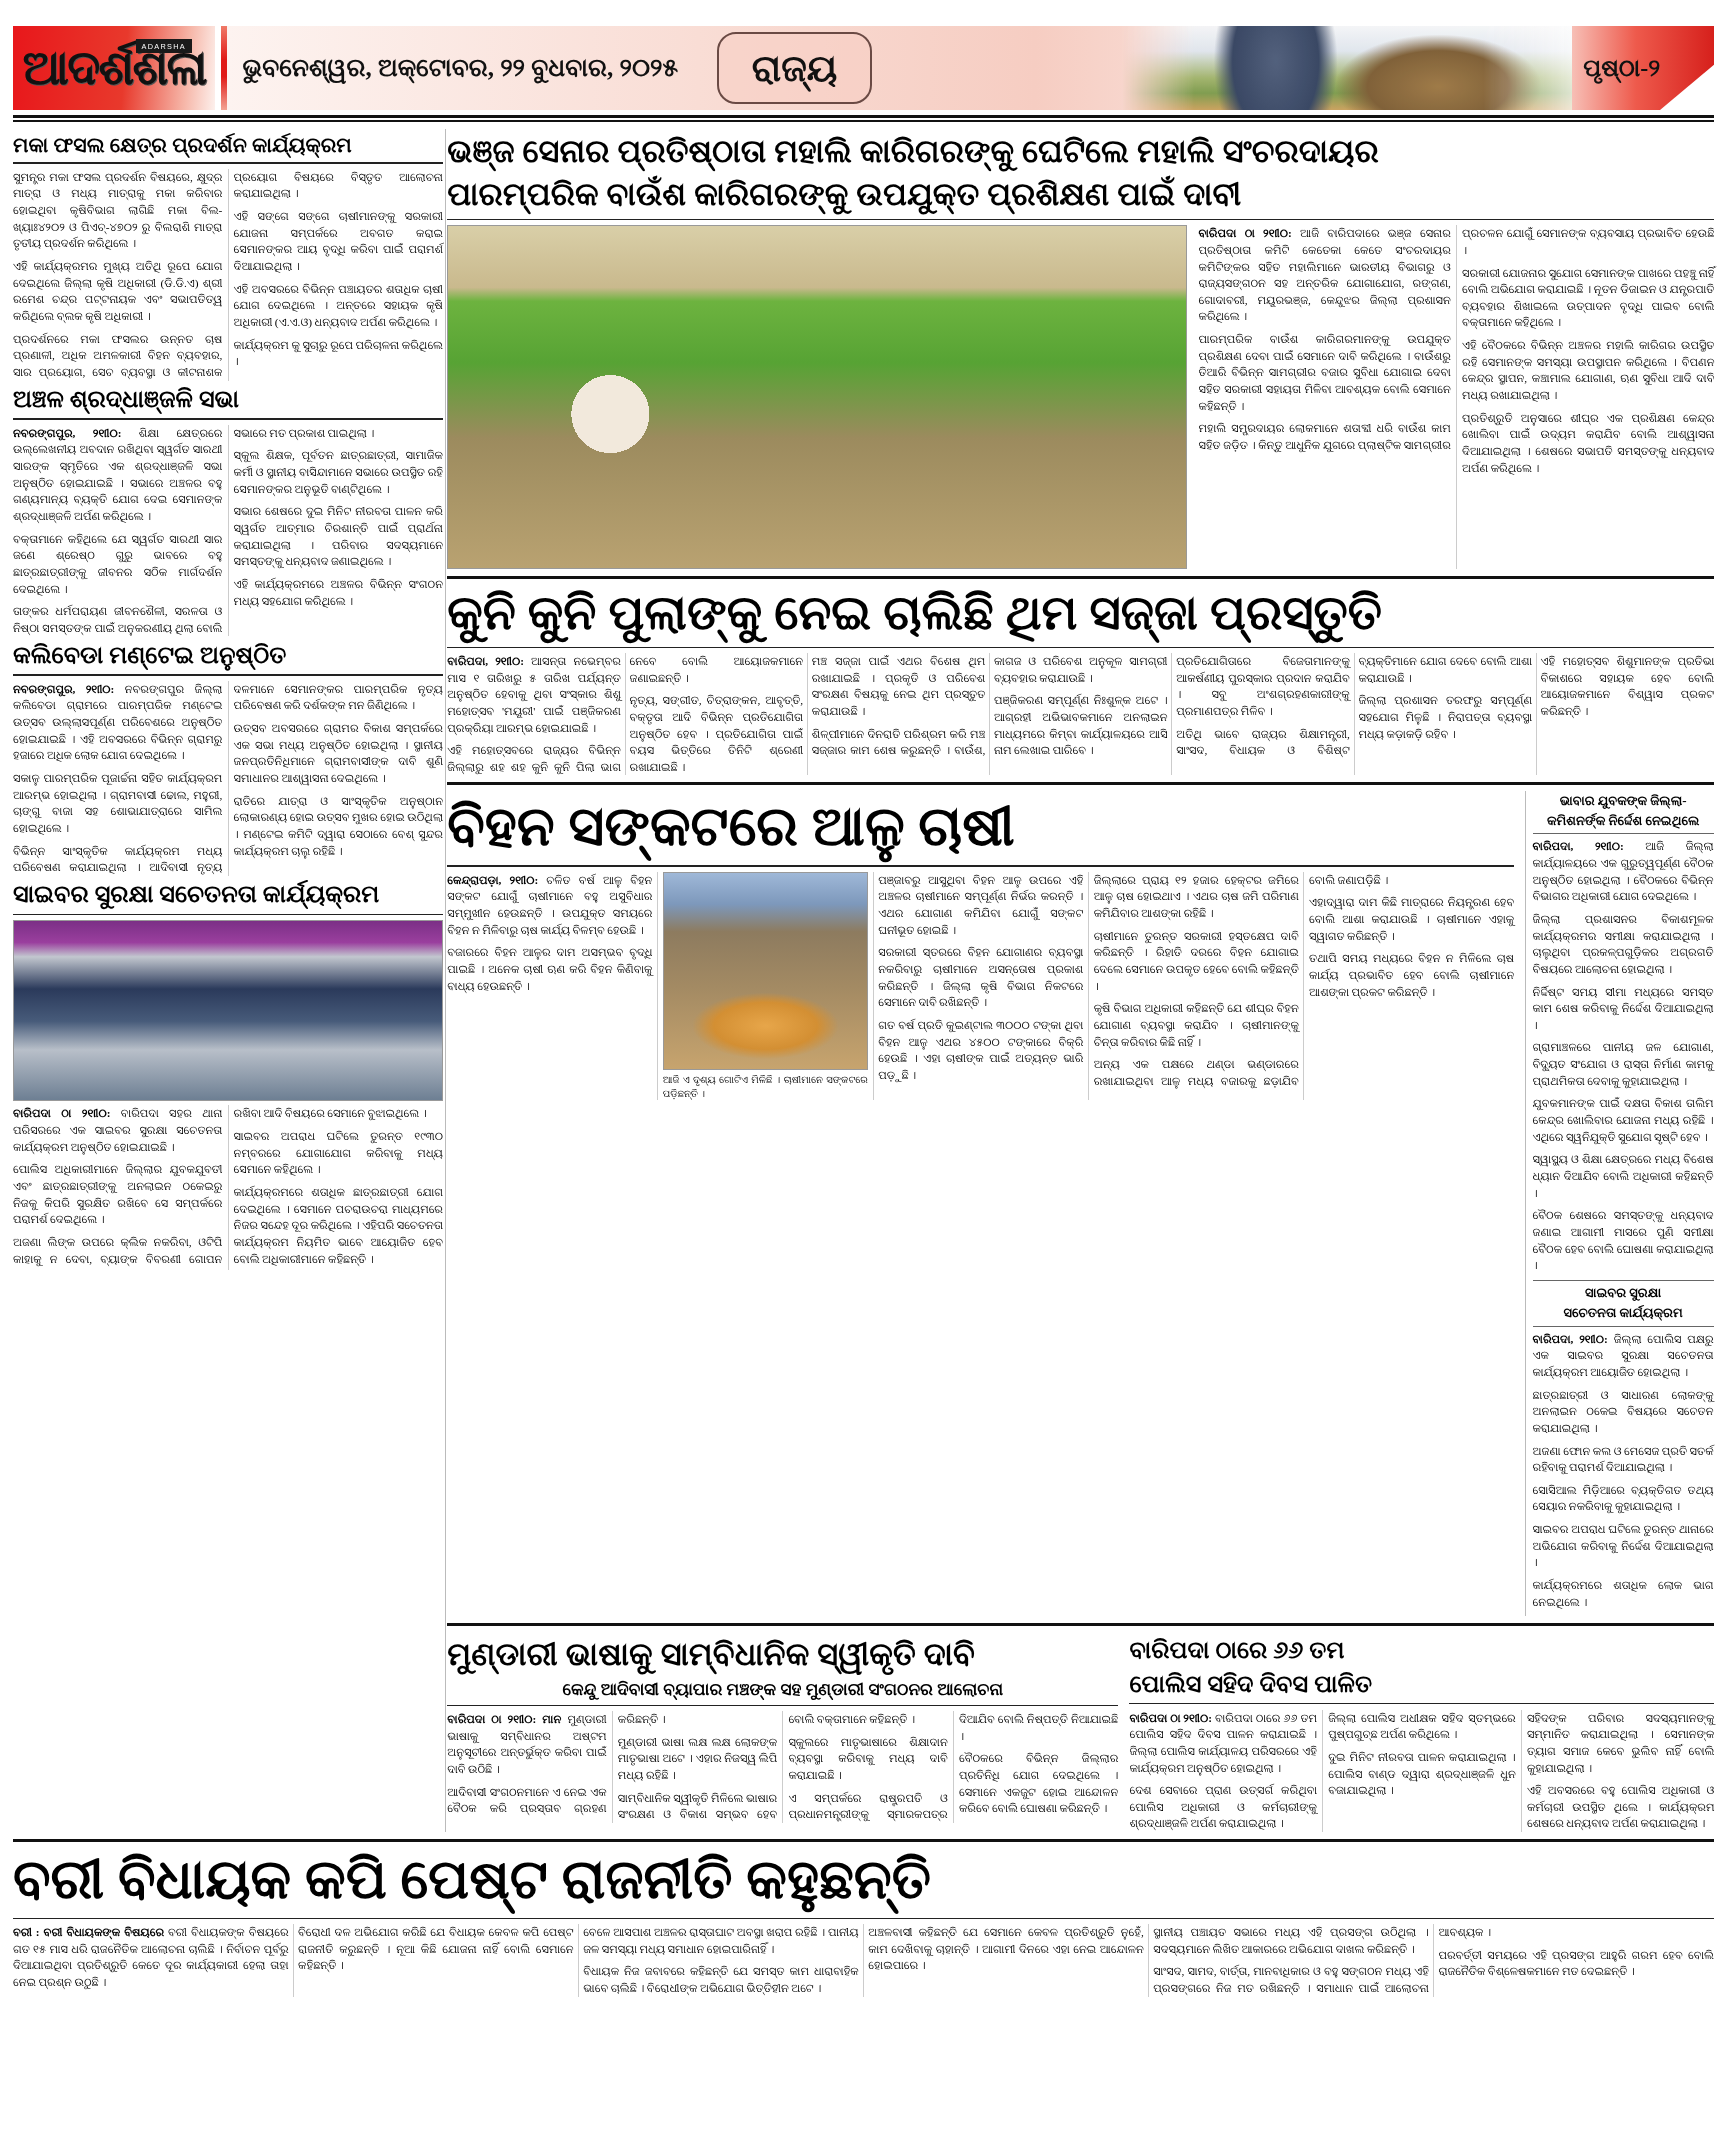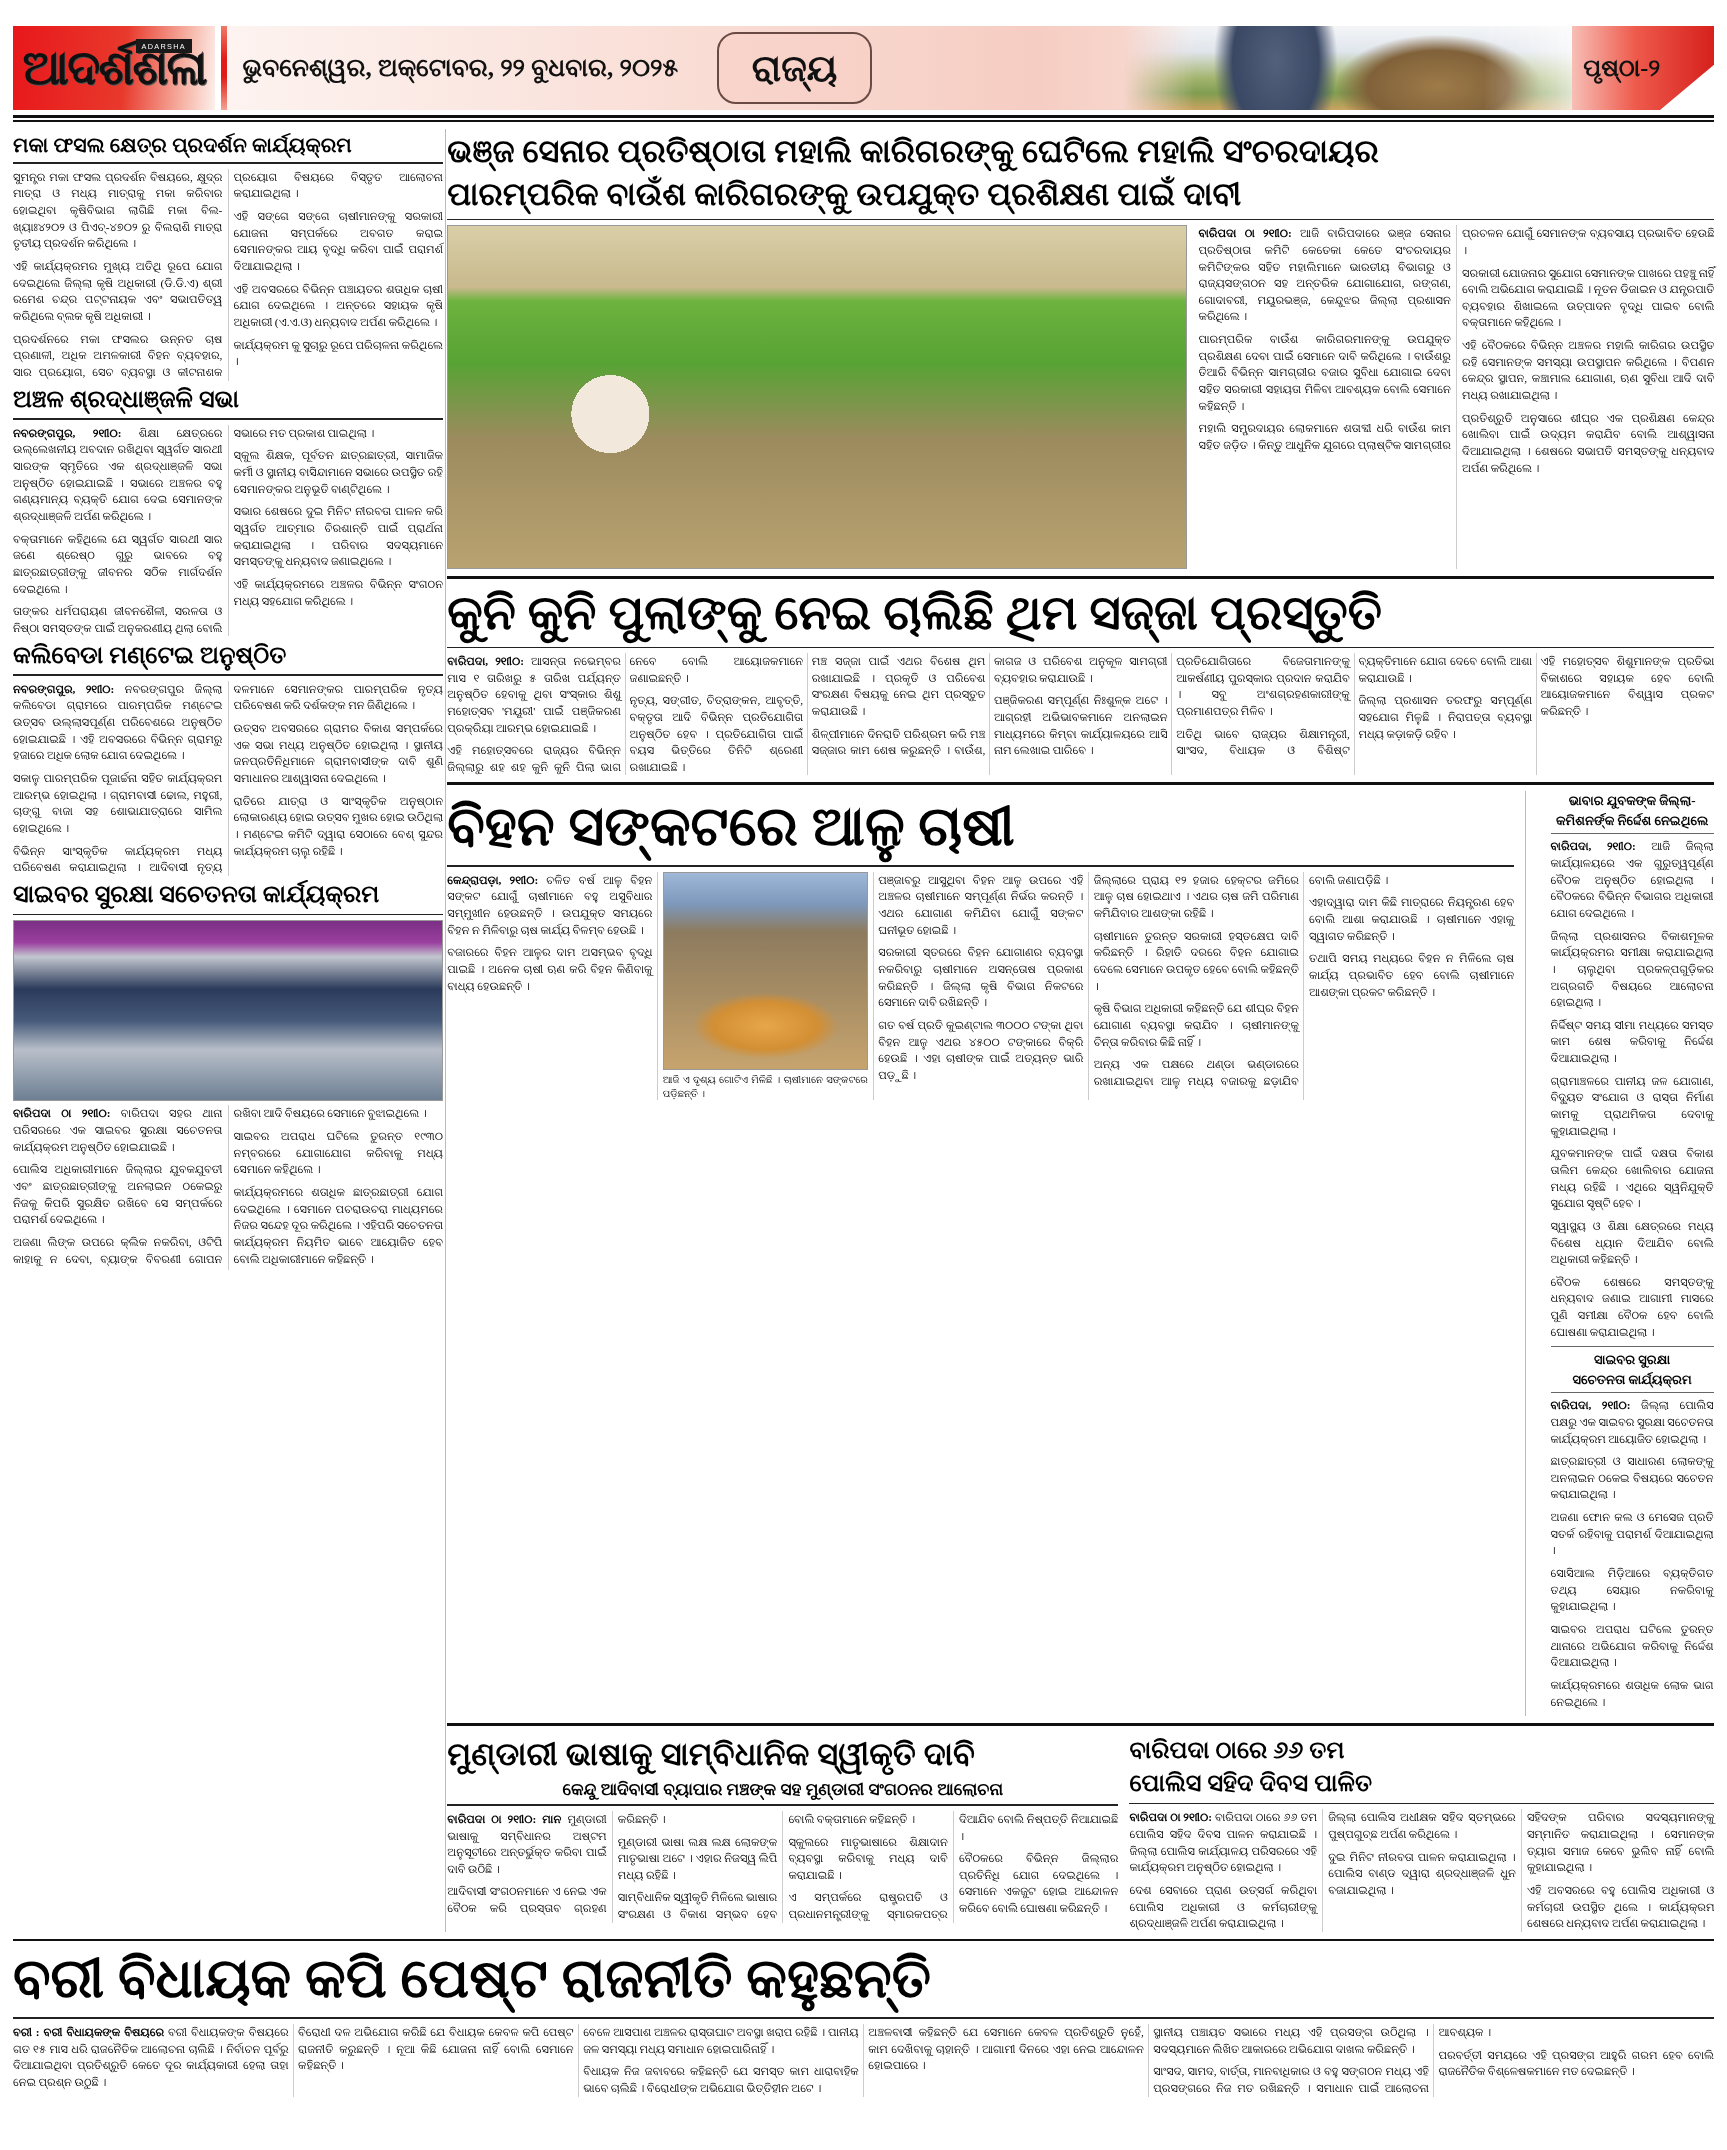--- a/index.html
+++ b/index.html
@@ -357,21 +357,21 @@
             <p class="body">ଗତ ବର୍ଷ ପ୍ରତି କୁଇଣ୍ଟାଲ ୩୦୦୦ ଟଙ୍କା ଥିବା ବିହନ ଆଳୁ ଏଥର ୪୫୦୦ ଟଙ୍କାରେ ବିକ୍ରି ହେଉଛି । ଏହା ଚାଷୀଙ୍କ ପାଇଁ ଅତ୍ୟନ୍ତ ଭାରି ପଡ଼ୁଛି ।</p>
             <p class="body">ଜିଲ୍ଲାରେ ପ୍ରାୟ ୧୨ ହଜାର ହେକ୍ଟର ଜମିରେ ଆଳୁ ଚାଷ ହୋଇଥାଏ । ଏଥର ଚାଷ ଜମି ପରିମାଣ କମିଯିବାର ଆଶଙ୍କା ରହିଛି ।</p>
             <p class="body">ଚାଷୀମାନେ ତୁରନ୍ତ ସରକାରୀ ହସ୍ତକ୍ଷେପ ଦାବି କରିଛନ୍ତି । ରିହାତି ଦରରେ ବିହନ ଯୋଗାଇ ଦେଲେ ସେମାନେ ଉପକୃତ ହେବେ ବୋଲି କହିଛନ୍ତି ।</p>
             <p class="body">କୃଷି ବିଭାଗ ଅଧିକାରୀ କହିଛନ୍ତି ଯେ ଶୀଘ୍ର ବିହନ ଯୋଗାଣ ବ୍ୟବସ୍ଥା କରାଯିବ । ଚାଷୀମାନଙ୍କୁ ଚିନ୍ତା କରିବାର କିଛି ନାହିଁ ।</p>
             <p class="body">ଅନ୍ୟ ଏକ ପକ୍ଷରେ ଥଣ୍ଡା ଭଣ୍ଡାରରେ ରଖାଯାଇଥିବା ଆଳୁ ମଧ୍ୟ ବଜାରକୁ ଛଡ଼ାଯିବ ବୋଲି ଜଣାପଡ଼ିଛି ।</p>
             <p class="body">ଏହାଦ୍ୱାରା ଦାମ କିଛି ମାତ୍ରାରେ ନିୟନ୍ତ୍ରଣ ହେବ ବୋଲି ଆଶା କରାଯାଉଛି । ଚାଷୀମାନେ ଏହାକୁ ସ୍ୱାଗତ କରିଛନ୍ତି ।</p>
             <p class="body">ତଥାପି ସମୟ ମଧ୍ୟରେ ବିହନ ନ ମିଳିଲେ ଚାଷ କାର୍ଯ୍ୟ ପ୍ରଭାବିତ ହେବ ବୋଲି ଚାଷୀମାନେ ଆଶଙ୍କା ପ୍ରକଟ କରିଛନ୍ତି ।</p>
           </div>
         </div>
 
-        <div style="border-left:0.9px solid #bbb; padding-left:25px;">
+        <div style="border-left:0.9px solid #bbb; padding-left:7px;">
           <div class="small-head">ଭାବାର ଯୁବକଙ୍କ ଜିଲ୍ଲା-</div>
           <div class="small-head">କମିଶନର୍ଙ୍କ ନିର୍ଦ୍ଦେଶ ନେଇଥିଲେ</div>
           <div class="rule-thin"></div>
           <p class="body"><span class="lead">ବାରିପଦା, ୨୧ାୀ୦:</span> <span>ଆଜି ଜିଲ୍ଲା କାର୍ଯ୍ୟାଳୟରେ ଏକ ଗୁରୁତ୍ୱପୂର୍ଣ୍ଣ ବୈଠକ ଅନୁଷ୍ଠିତ ହୋଇଥିଲା । ବୈଠକରେ ବିଭିନ୍ନ ବିଭାଗର ଅଧିକାରୀ ଯୋଗ ଦେଇଥିଲେ ।</span></p>
           <p class="body">ଜିଲ୍ଲା ପ୍ରଶାସନର ବିକାଶମୂଳକ କାର୍ଯ୍ୟକ୍ରମର ସମୀକ୍ଷା କରାଯାଇଥିଲା । ଚାଲୁଥିବା ପ୍ରକଳ୍ପଗୁଡ଼ିକର ଅଗ୍ରଗତି ବିଷୟରେ ଆଲୋଚନା ହୋଇଥିଲା ।</p>
           <p class="body">ନିର୍ଦ୍ଦିଷ୍ଟ ସମୟ ସୀମା ମଧ୍ୟରେ ସମସ୍ତ କାମ ଶେଷ କରିବାକୁ ନିର୍ଦ୍ଦେଶ ଦିଆଯାଇଥିଲା ।</p>
           <p class="body">ଗ୍ରାମାଞ୍ଚଳରେ ପାନୀୟ ଜଳ ଯୋଗାଣ, ବିଦ୍ୟୁତ ସଂଯୋଗ ଓ ରାସ୍ତା ନିର୍ମାଣ କାମକୁ ପ୍ରାଥମିକତା ଦେବାକୁ କୁହାଯାଇଥିଲା ।</p>
           <p class="body">ଯୁବକମାନଙ୍କ ପାଇଁ ଦକ୍ଷତା ବିକାଶ ତାଲିମ କେନ୍ଦ୍ର ଖୋଲିବାର ଯୋଜନା ମଧ୍ୟ ରହିଛି । ଏଥିରେ ସ୍ୱନିଯୁକ୍ତି ସୁଯୋଗ ସୃଷ୍ଟି ହେବ ।</p>
           <p class="body">ସ୍ୱାସ୍ଥ୍ୟ ଓ ଶିକ୍ଷା କ୍ଷେତ୍ରରେ ମଧ୍ୟ ବିଶେଷ ଧ୍ୟାନ ଦିଆଯିବ ବୋଲି ଅଧିକାରୀ କହିଛନ୍ତି ।</p>
           <p class="body">ବୈଠକ ଶେଷରେ ସମସ୍ତଙ୍କୁ ଧନ୍ୟବାଦ ଜଣାଇ ଆଗାମୀ ମାସରେ ପୁଣି ସମୀକ୍ଷା ବୈଠକ ହେବ ବୋଲି ଘୋଷଣା କରାଯାଇଥିଲା ।</p>

